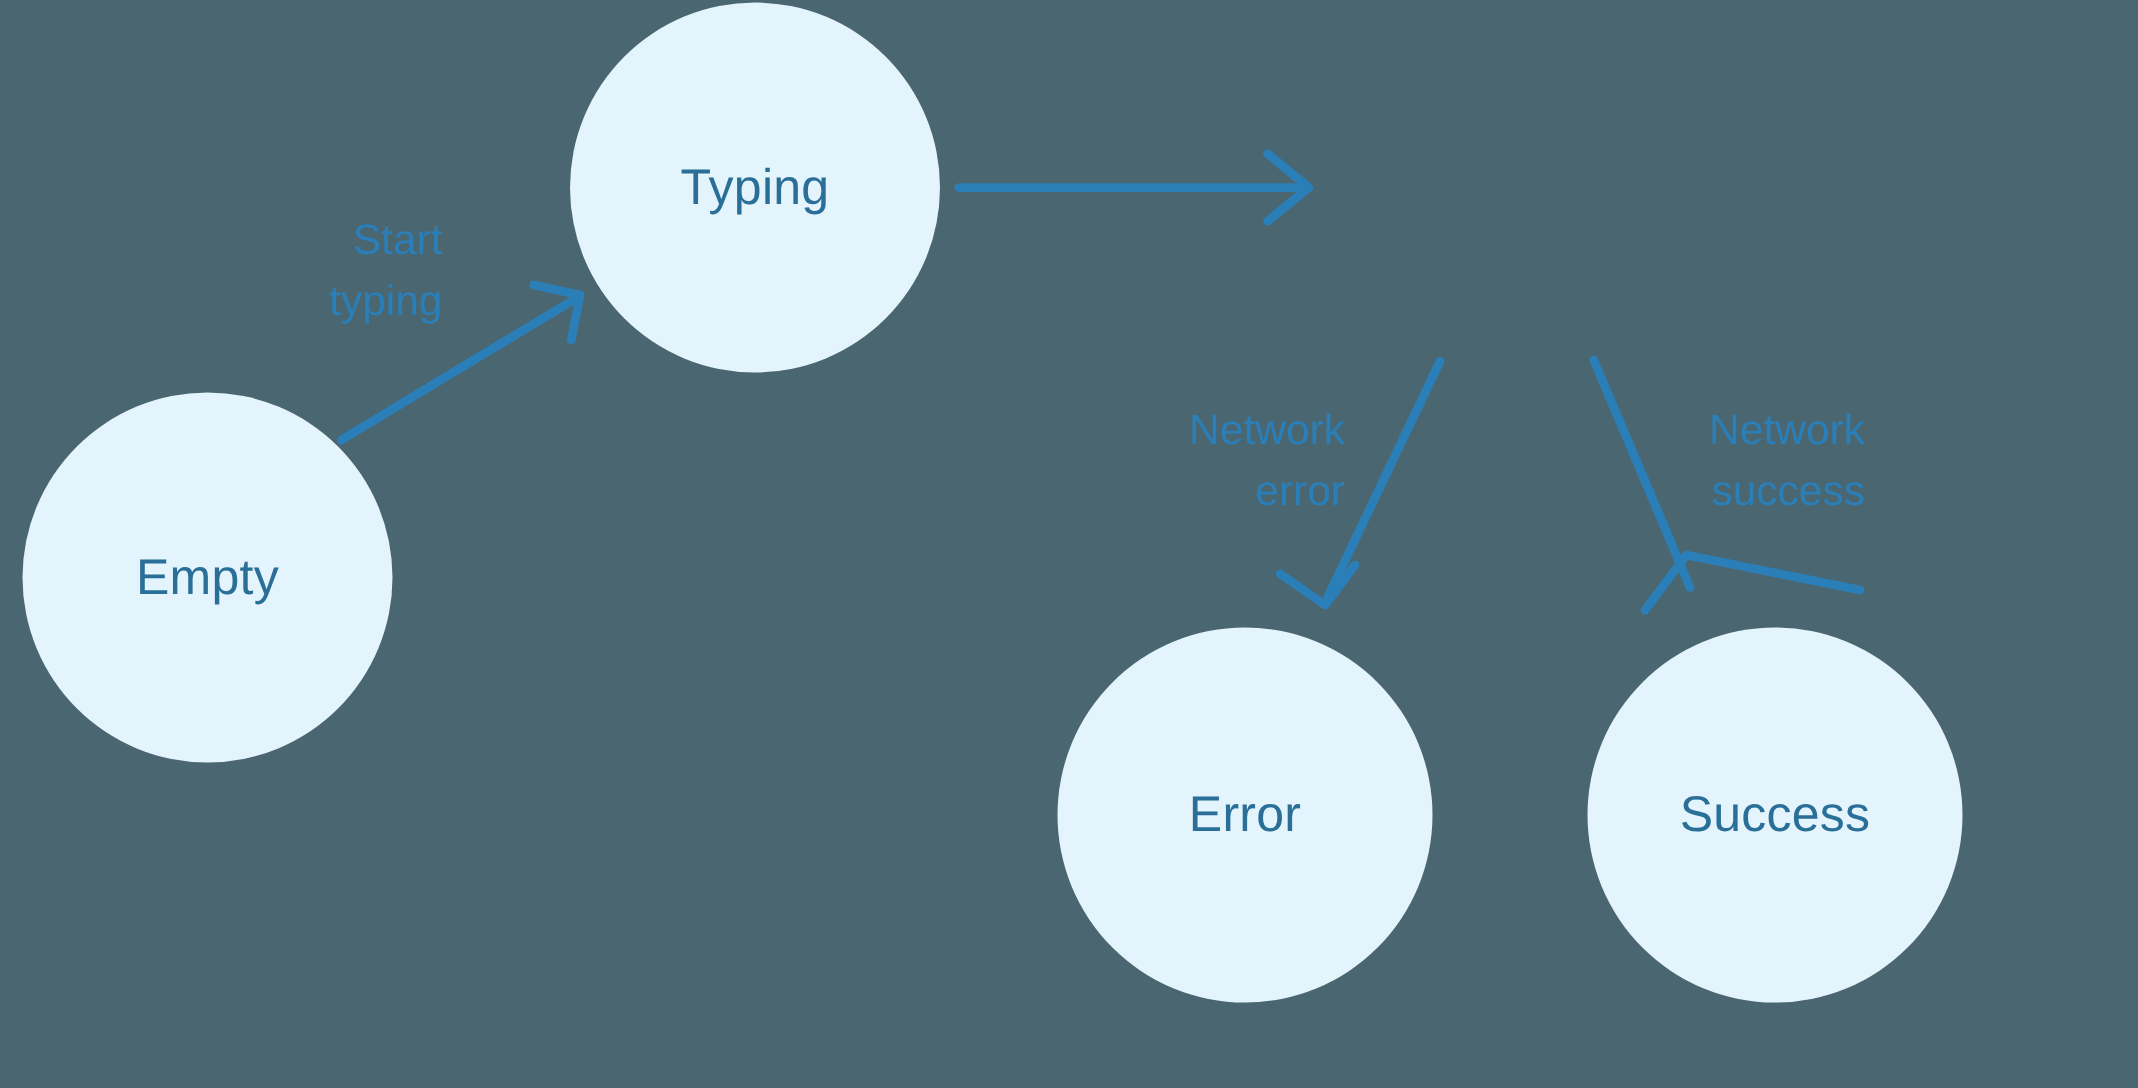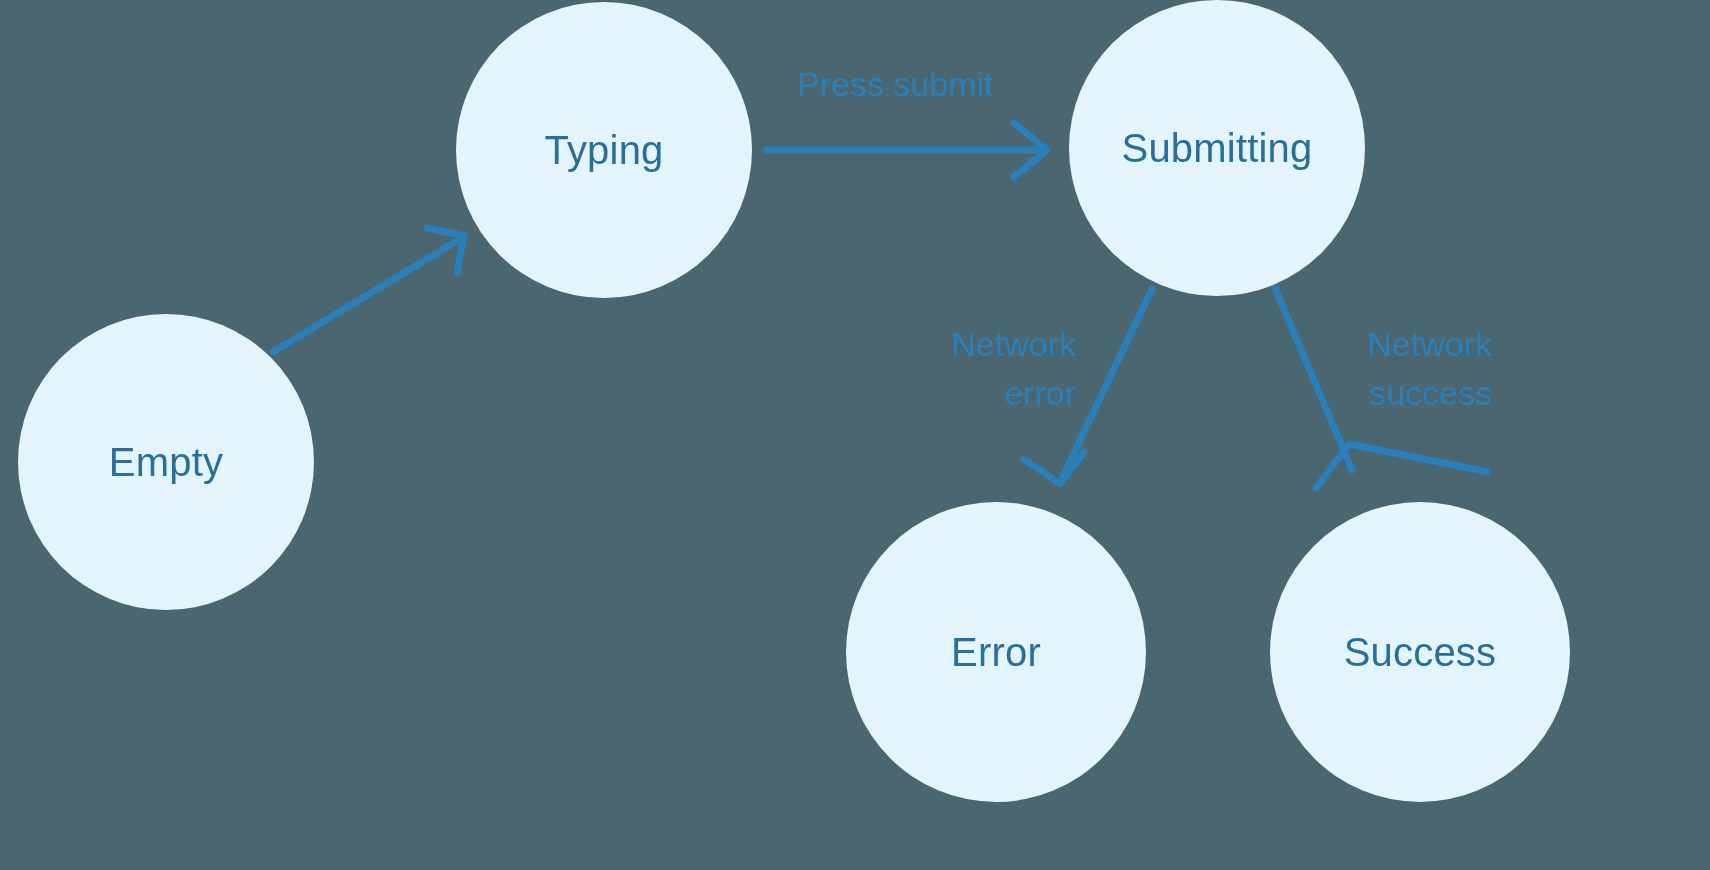--- a/index.html
+++ b/index.html
@@ -80,34 +80,32 @@
   </svg>
 
   <div class="node" style="left:18px; top:314px; width:296px; height:296px;">
     <span class="node-label">Empty</span>
   </div>
 
   <div class="node" style="left:456px; top:2px; width:296px; height:296px;">
     <span class="node-label">Typing</span>
   </div>
 
-  <div class="node" style="left:1069px; top:0px; width:296px; height:296px;">
-    <span class="node-label">Submitting</span>
-  </div>
 
   <div class="node" style="left:846px; top:502px; width:300px; height:300px;">
     <span class="node-label">Error</span>
   </div>
 
   <div class="node" style="left:1270px; top:502px; width:300px; height:300px;">
     <span class="node-label">Success</span>
   </div>
 
+  <div class="edge-label lbl-right" style="left:150px; top:168px; width:204px;">Start
+typing</div>
 
-  <div class="edge-label lbl-left" style="left:797px; top:60px; width:300px;">Press submit</div>
 
   <div class="edge-label lbl-right" style="left:850px; top:320px; width:226px;">Network
 error</div>
 
   <div class="edge-label lbl-right" style="left:1210px; top:320px; width:282px;">Network
 success</div>
 
 </div>
 
 </body></html>

